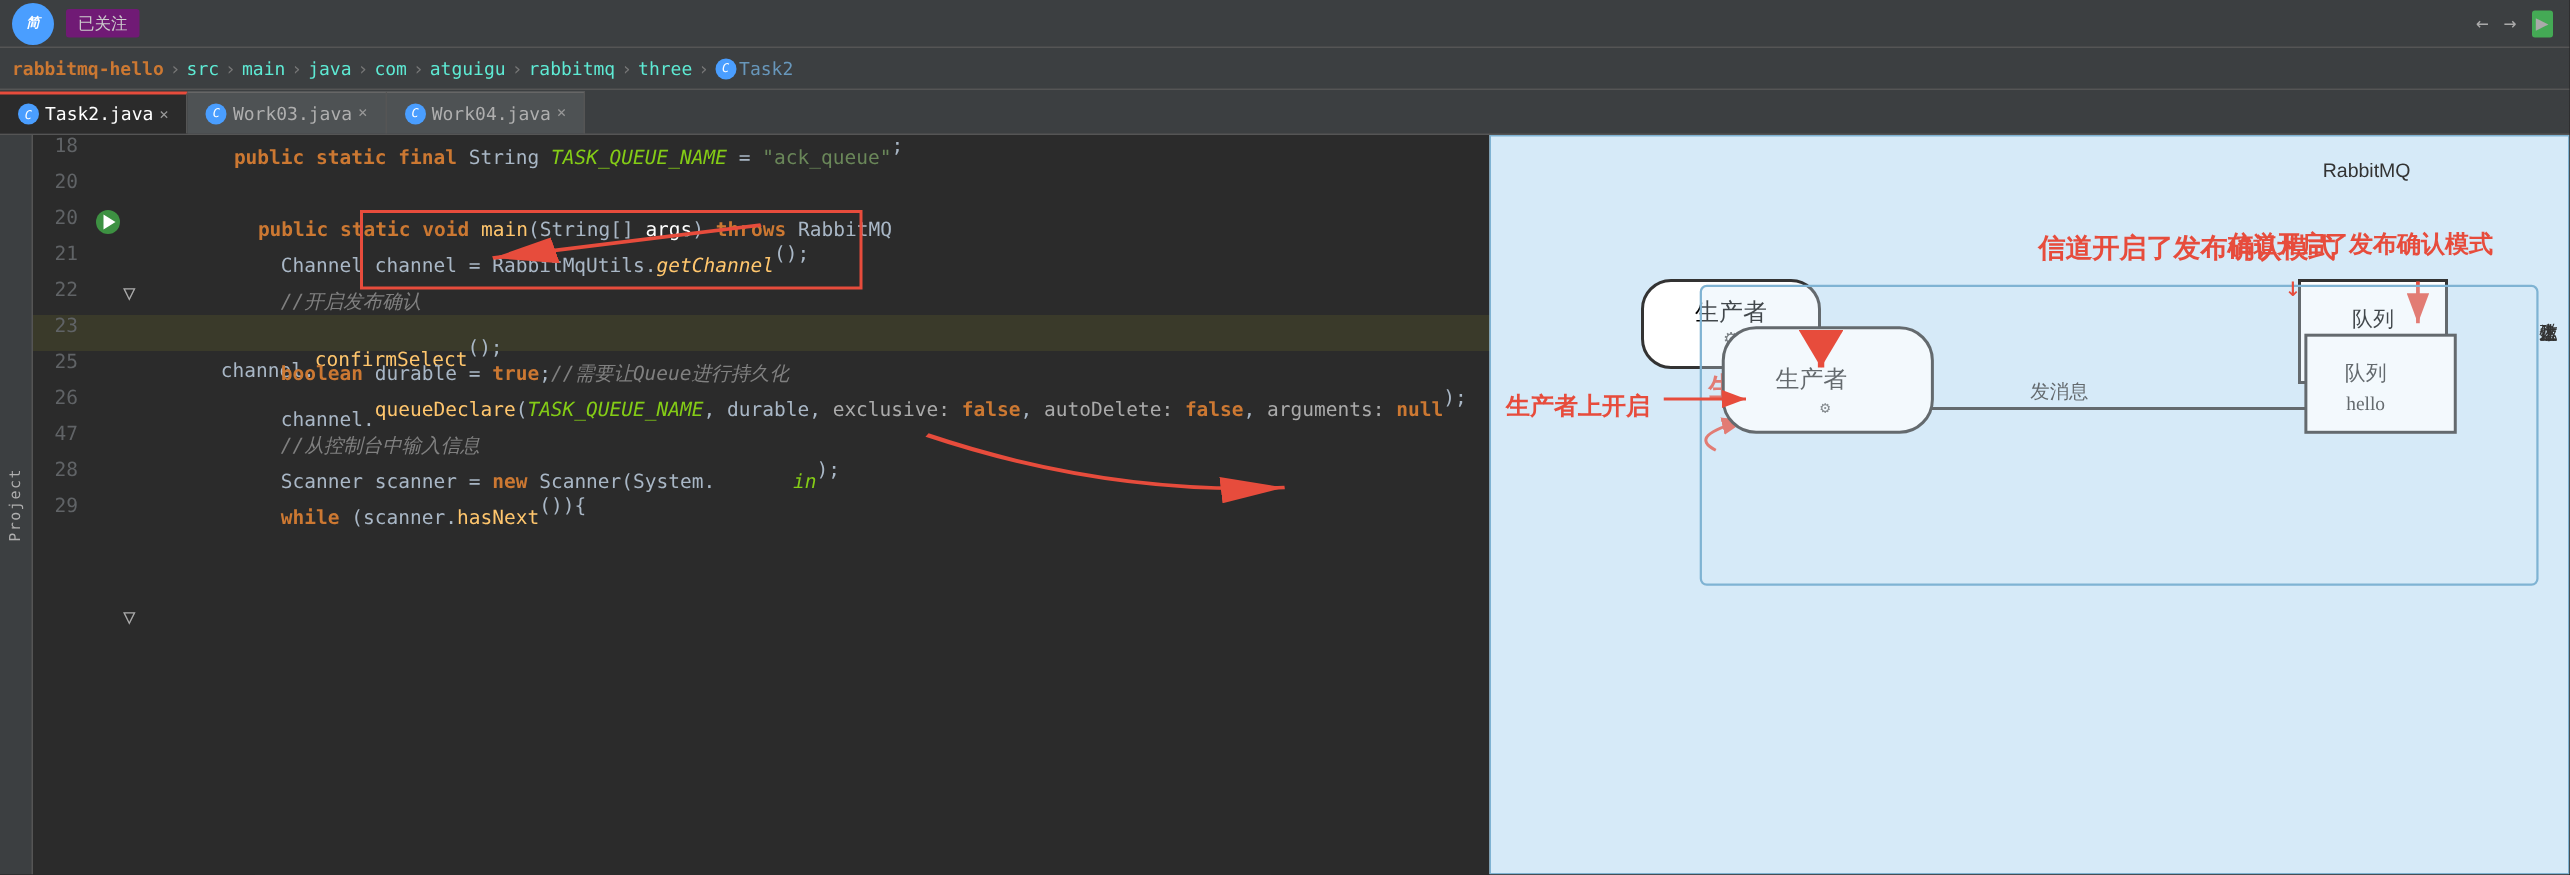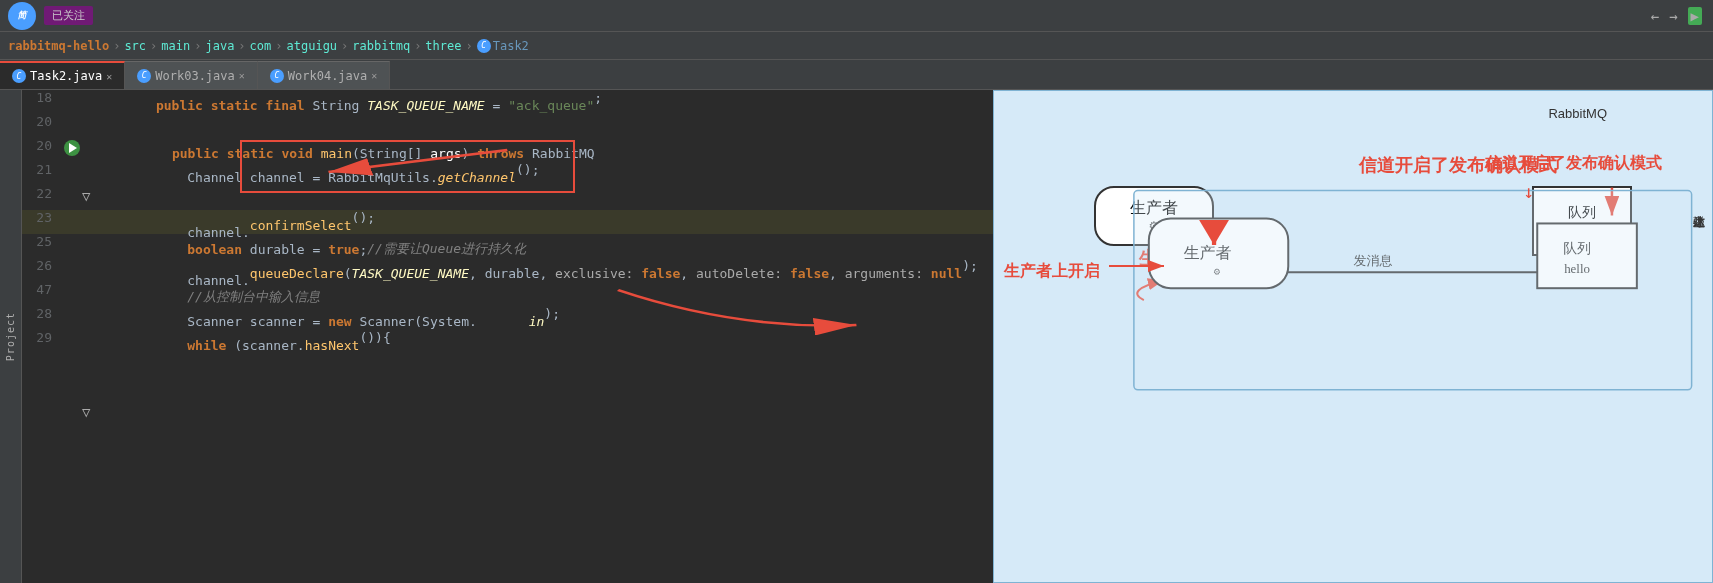--- a/index.html
+++ b/index.html
@@ -148,20 +148,21 @@
     }
 
     .line {
       display: flex;
       align-items: flex-start;
       height: 24px;
       position: relative;
     }
     .line.highlighted {
       background: #3a3a2a;
+      flex-direction: column;
     }
     .line-number {
       width: 40px;
       min-width: 40px;
       text-align: right;
       padding-right: 10px;
       color: #606366;
       font-size: 13px;
       user-select: none;
     }
@@ -318,21 +319,21 @@
       pointer-events: none;
       z-index: 10;
     }
 
     
     .kw { color: #cc7832; font-weight: bold; }
     .str { color: #6a8759; }
     .cmt { color: #808080; font-style: italic; }
     .type { color: #a9b7c6; }
     .method { color: #ffc66d; }
-    .field { color: #fef9c3; font-style: italic; }
+    .field { color: #84cc16; font-style: italic; }
     .param { color: #ffffff; }
   </style>
 </head>
 <body>
 
 <div class="toolbar">
   <div class="toolbar-logo">
     <span style="font-size:9px;font-style:italic;">简</span>
   </div>
   <button class="toolbar-follow-btn">已关注</button>
@@ -416,20 +417,23 @@
 
     <div class="line">
       <span class="line-number">21</span>
       <span class="line-content">
         &nbsp;&nbsp;&nbsp;&nbsp;&nbsp;&nbsp;&nbsp;&nbsp;<span class="type">Channel</span>&nbsp;channel&nbsp;=&nbsp;<span class="type">RabbitMqUtils</span>.<span class="method" style="font-style:italic;">getChannel</span>();
       </span>
     </div>
 
     <div class="line">
       <span class="line-number">22</span>
+      <span class="line-content">
+        &nbsp;&nbsp;&nbsp;&nbsp;&nbsp;&nbsp;&nbsp;&nbsp;<span class="cmt">//开启发布确认</span>
+      </span>
     </div>
 
     <div class="line highlighted">
       <span class="line-number">23</span>
       <span class="line-content">
         &nbsp;&nbsp;&nbsp;&nbsp;&nbsp;&nbsp;&nbsp;&nbsp;channel.<span class="method">confirmSelect</span>();
       </span>
     </div>
 
 

